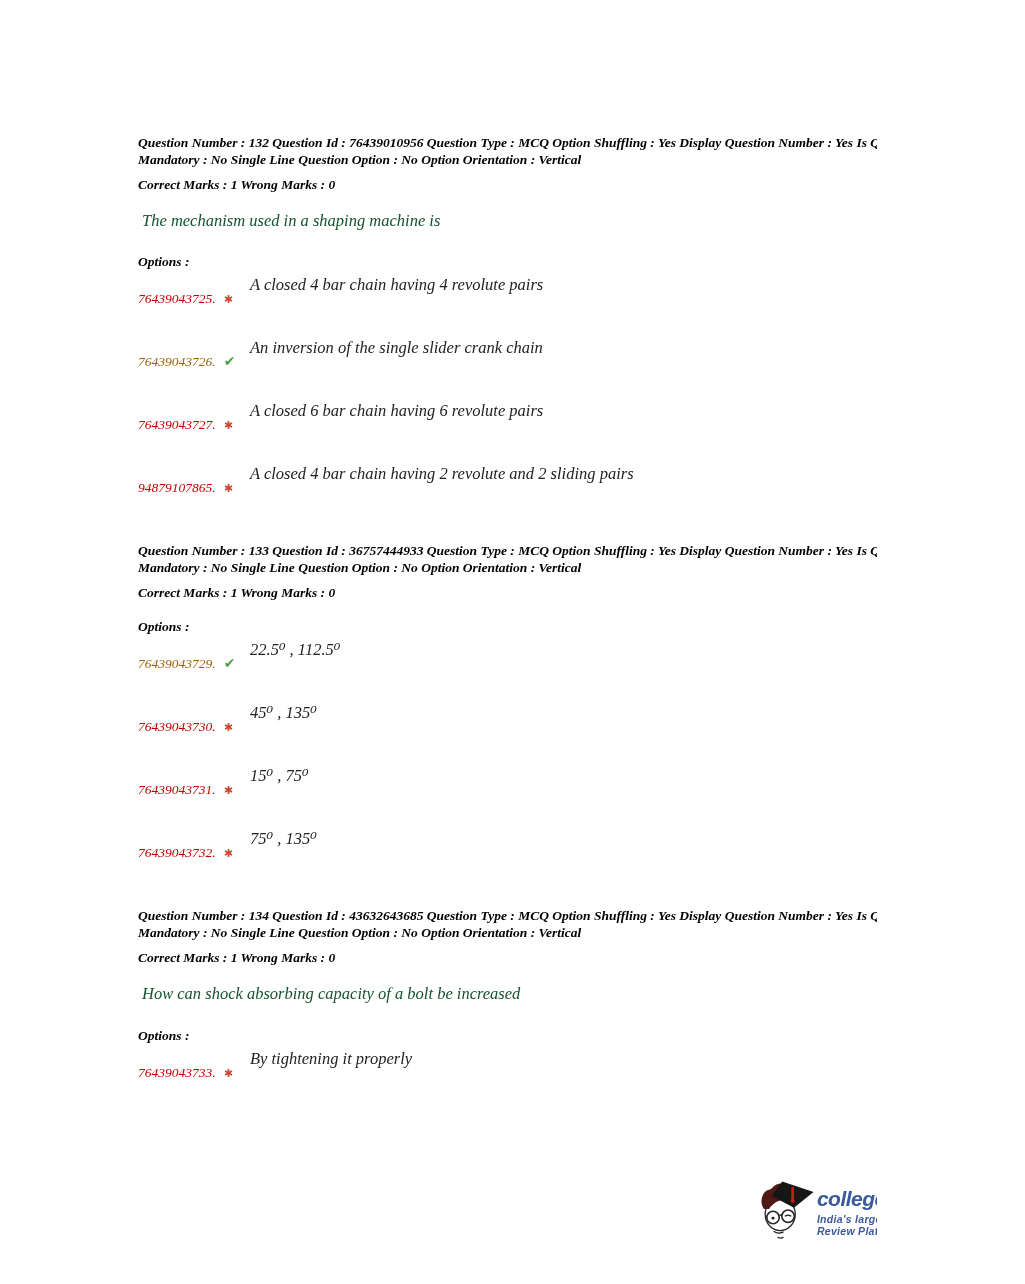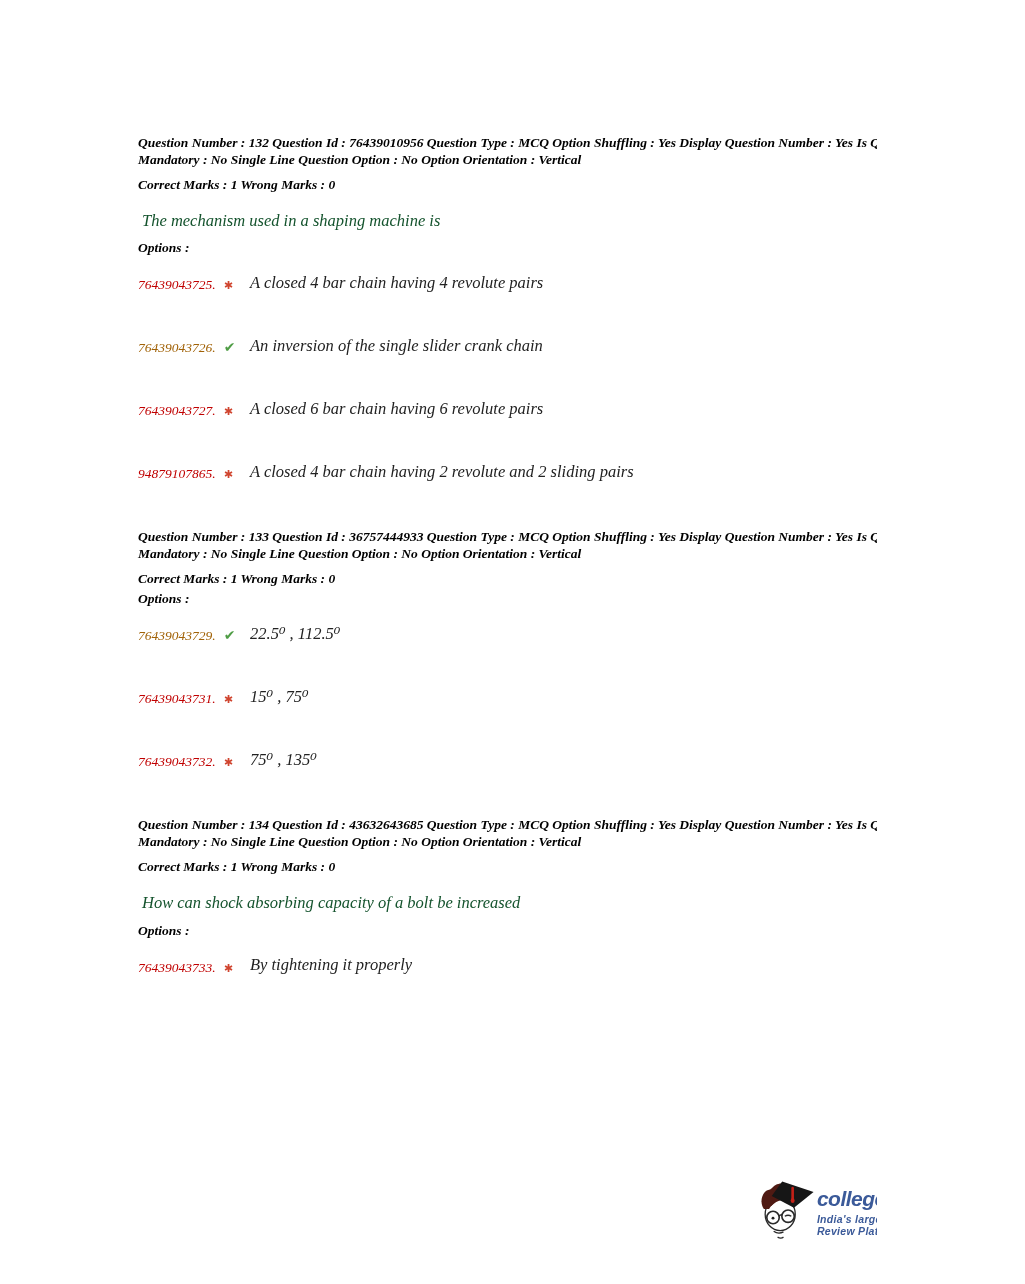--- a/index.html
+++ b/index.html
@@ -14,23 +14,23 @@
   .content { position:absolute; left:138px; top:134px; width:788px; }
 
   .qheader {
     margin:0; font-weight:bold; font-size:13.5px; line-height:17px; color:#000;
   }
   .qmarks { margin-top:8px; }
   .qtext {
     margin:12px 0 0 4px; font-size:16.5px; line-height:1.9; color:#14532d;
     max-width:700px;
   }
-  .opts-label { margin:4px 0 0; font-weight:bold; font-size:13.5px; color:#000; }
+  .opts-label { margin:18px 0 0; font-weight:bold; font-size:13.5px; color:#000; }
   .options { margin-top:4px; }
-  .option { display:flex; align-items:flex-end; margin-bottom:30px; }
+  .option { display:flex; align-items:flex-start; margin-bottom:30px; }
   .opt-left { flex:0 0 112px; padding-top:15px; white-space:nowrap; }
   .opt-id { font-size:13.5px; }
   .opt-id.wrong { color:#c00000; }
   .opt-id.correct { color:#a16207; }
   .opt-icon { margin-left:4px; font-family:"DejaVu Sans",sans-serif; }
   .opt-icon.wrong { color:#d0452f; font-size:11px; }
   .opt-icon.correct { color:#4f9d45; font-size:14px; }
   .opt-text { font-size:16.5px; color:#222; line-height:1.3; }
   .question + .question { margin-top:46px; }
 
@@ -102,20 +102,27 @@
       <div class="options">
         <div class="option">
           <span class="opt-left">
             <span class="opt-id correct">76439043729.</span>
             <span class="opt-icon correct">✔</span>
           </span>
           <span class="opt-text">22.5⁰ , 112.5⁰</span>
         </div>
         <div class="option">
           <span class="opt-left">
+            <span class="opt-id wrong">76439043730.</span>
+            <span class="opt-icon wrong">✱</span>
+          </span>
+          <span class="opt-text">45⁰ , 135⁰</span>
+        </div>
+        <div class="option">
+          <span class="opt-left">
             <span class="opt-id wrong">76439043731.</span>
             <span class="opt-icon wrong">✱</span>
           </span>
           <span class="opt-text">15⁰ , 75⁰</span>
         </div>
         <div class="option">
           <span class="opt-left">
             <span class="opt-id wrong">76439043732.</span>
             <span class="opt-icon wrong">✱</span>
           </span>

